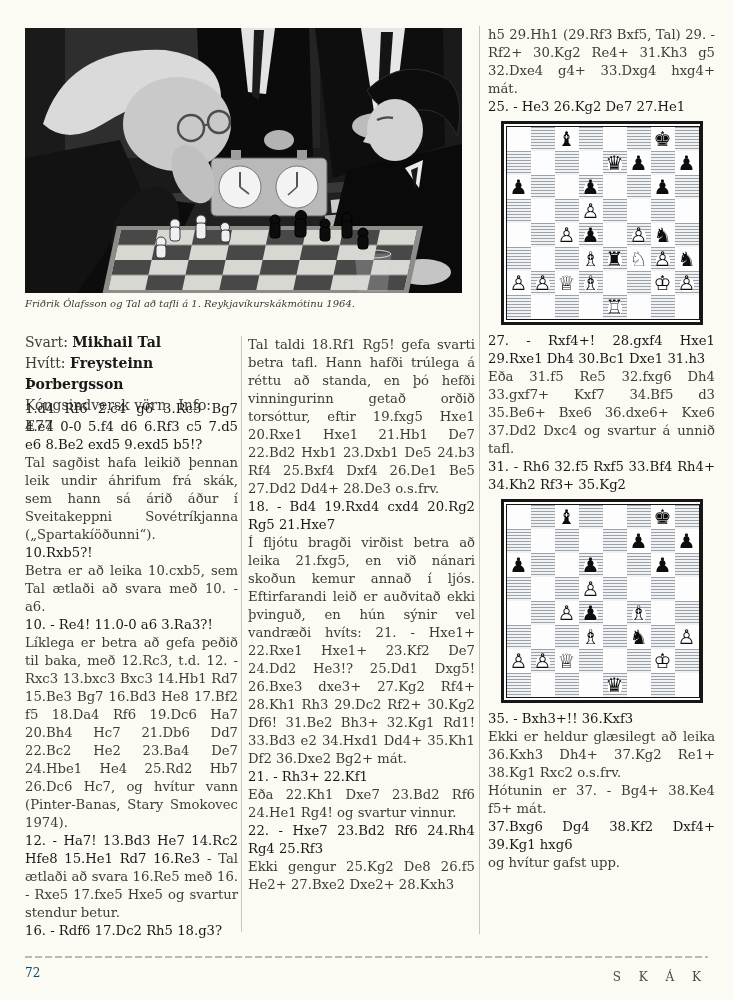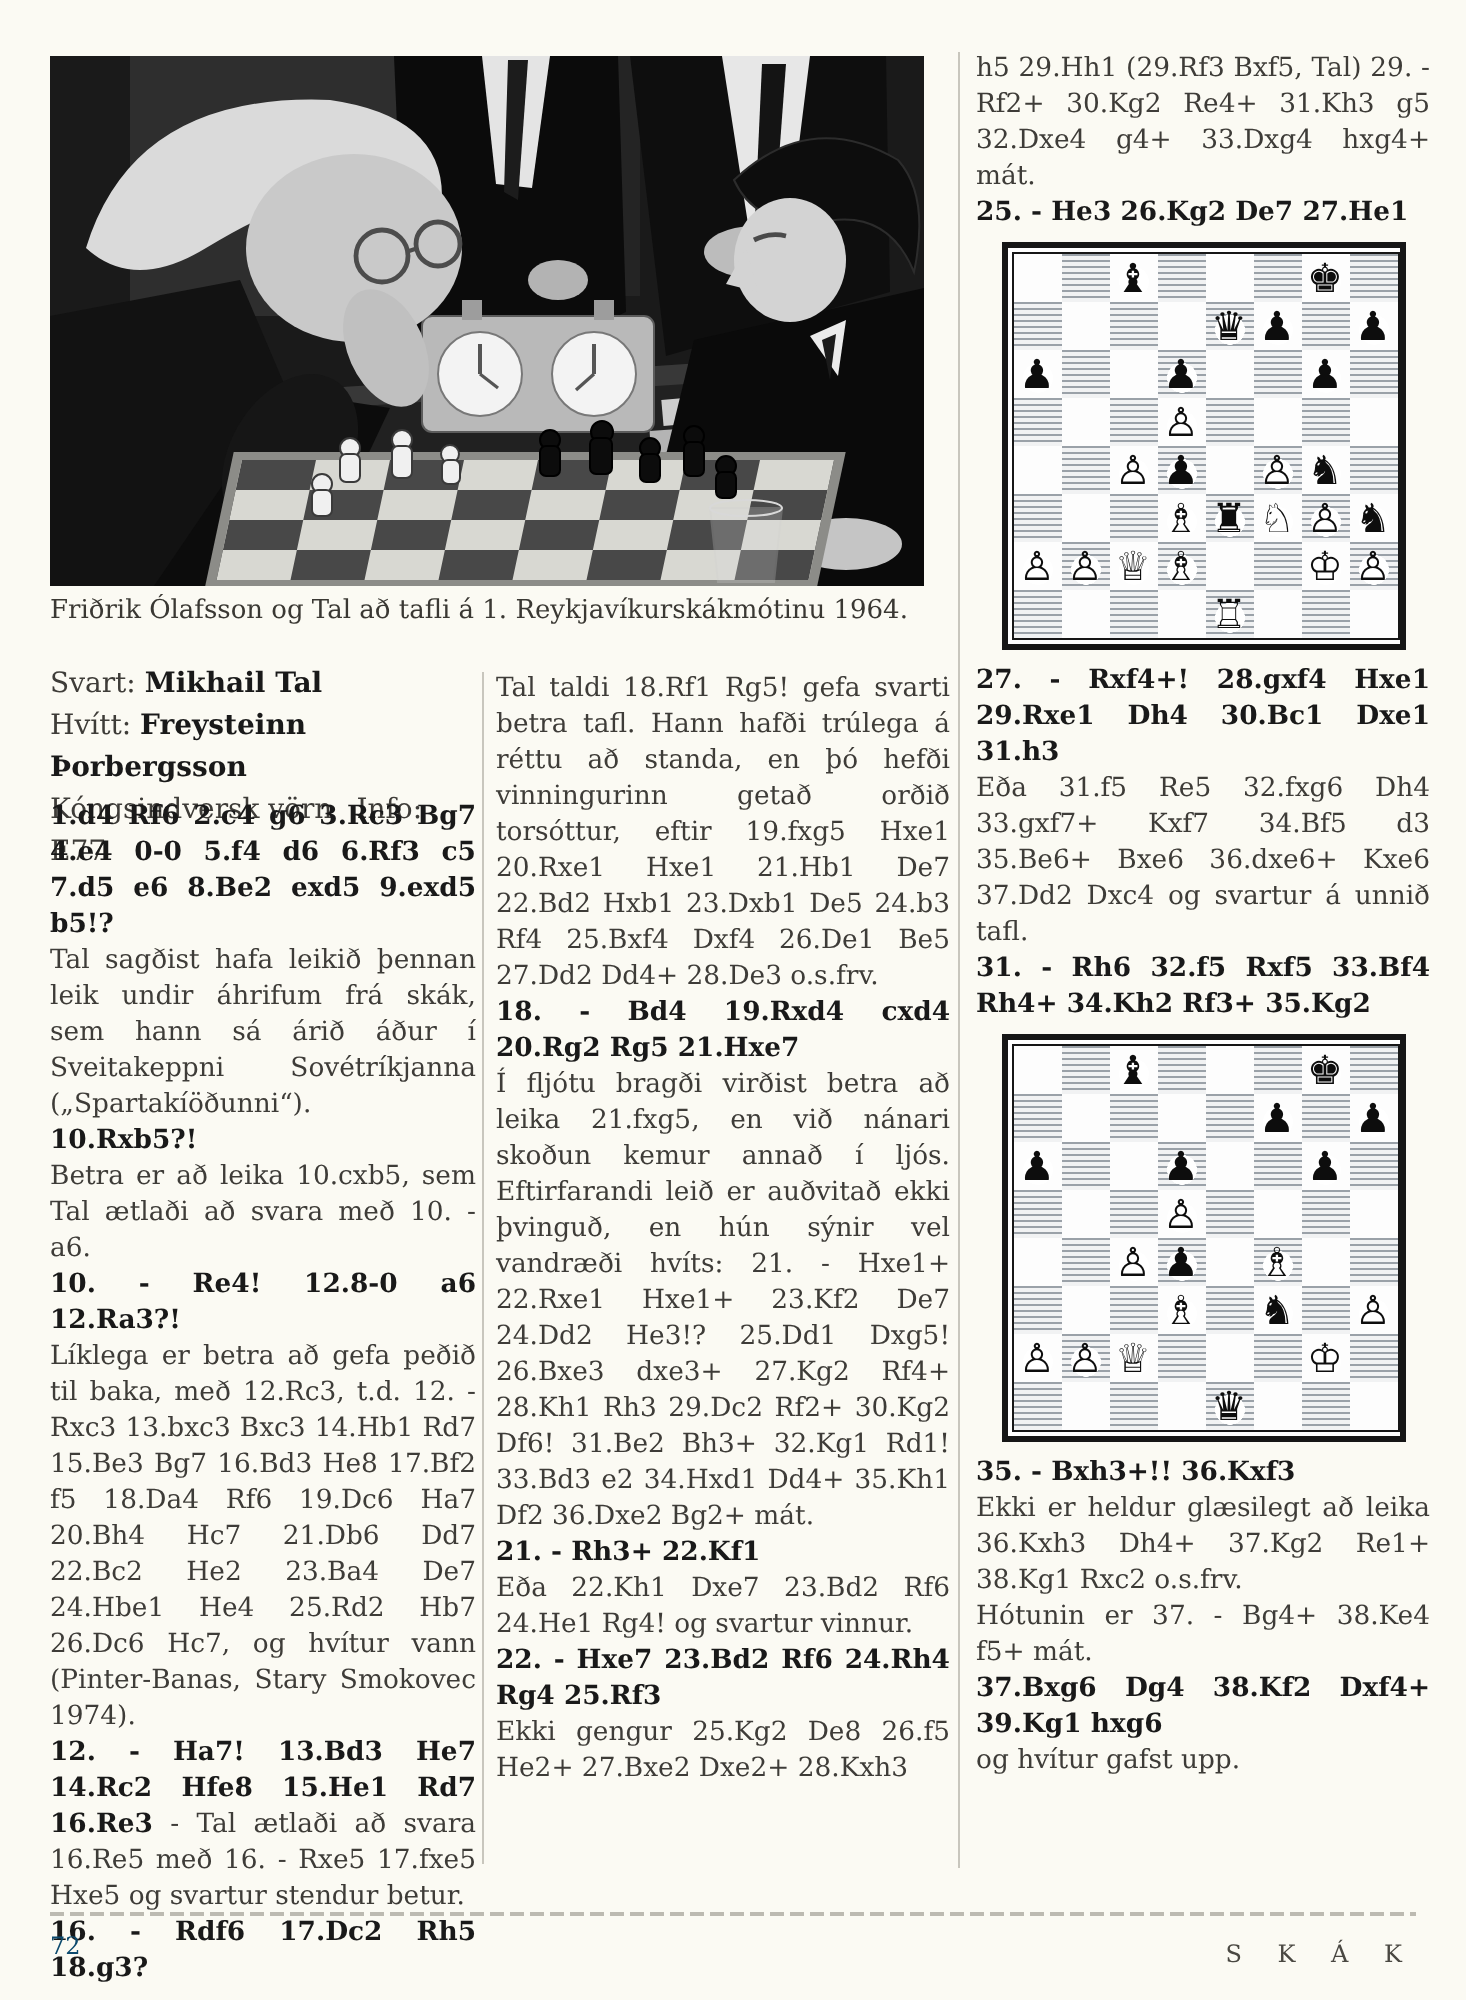--- a/index.html
+++ b/index.html
@@ -13,31 +13,31 @@
     background:var(--page-bg);
     font-family:"DejaVu Serif","Liberation Serif",serif;
     color:var(--body-text);
   }
   .photo{
     position:absolute;left:25px;top:28px;width:437px;height:265px;
     margin:0;background:#161616;overflow:hidden;
   }
   .caption{
     position:absolute;left:25px;top:298px;width:450px;
-    font-size:13px;color:#3a3833;
+    font-style:italic;font-size:10px;color:#3a3833;
   }
   .gamehdr{position:absolute;left:25px;top:332px;width:214px;font-size:14px;line-height:21px}
   .gamehdr .n{font-weight:bold;color:var(--bold-text)}
   .gamehdr .info{margin-left:12px}
   .col{position:absolute;font-size:13.2px;line-height:18px;text-align:justify}
   .col1{left:25px;top:400px;width:213px}
   .col2{left:248px;top:336px;width:227px}
   .col3{left:488px;top:26px;width:227px}
   .para{margin:0;padding:0}
-  .mv{font-weight:bold;color:var(--bold-text)}
+  .mv{font-weight:normal;color:var(--bold-text)}
   .vrule{position:absolute;width:1px;background:var(--rule)}
   .vr1{left:241px;top:336px;height:596px}
   .vr2{left:479px;top:26px;height:908px}
   .board-wrap{
     width:202px;margin:5px auto 7px auto;background:#fff;
     border:3px solid var(--board-line);padding:2px;
   }
   .board{
     display:grid;grid-template-columns:repeat(8,24px);grid-auto-rows:24px;
     border:1px solid var(--board-line);width:194px;
@@ -173,21 +173,21 @@
     <div><span>Svart:</span> <span class="n">Mikhail Tal</span></div>
     <div><span>Hvítt:</span> <span class="n">Freysteinn Þorbergsson</span></div>
     <div><span>Kóngsindversk vörn</span><span class="info">Info: E77</span></div>
   </div>
 
   <div class="col col1" id="col1">
       <p class="para"><span class="mv">1.d4 Rf6 2.c4 g6 3.Rc3 Bg7 4.e4 0-0 5.f4 d6 6.Rf3 c5 7.d5 e6 8.Be2 exd5 9.exd5 b5!?</span></p>
       <p class="para"><span>Tal sagðist hafa leikið þennan leik undir áhrifum frá skák, sem hann sá árið áður í Sveitakeppni Sovétríkjanna („Spartakíöðunni“).</span></p>
       <p class="para"><span class="mv">10.Rxb5?!</span></p>
       <p class="para"><span>Betra er að leika 10.cxb5, sem Tal ætlaði að svara með 10. - a6.</span></p>
-      <p class="para"><span class="mv">10. - Re4! 12.8-0 a6 12.Ra3?!</span></p>
+      <p class="para"><span class="mv">10. - Re4! 11.0-0 a6 3.Ra3?!</span></p>
       <p class="para"><span>Líklega er betra að gefa peðið til baka, með 12.Rc3, t.d. 12. - Rxc3 13.bxc3 Bxc3 14.Hb1 Rd7 15.Be3 Bg7 16.Bd3 He8 17.Bf2 f5 18.Da4 Rf6 19.Dc6 Ha7 20.Bh4 Hc7 21.Db6 Dd7 22.Bc2 He2 23.Ba4 De7 24.Hbe1 He4 25.Rd2 Hb7 26.Dc6 Hc7, og hvítur vann (Pinter-Banas, Stary Smokovec 1974).</span></p>
       <p class="para"><span class="mv">12. - Ha7! 13.Bd3 He7 14.Rc2 Hfe8 15.He1 Rd7 16.Re3</span><span> - Tal ætlaði að svara 16.Re5 með 16. - Rxe5 17.fxe5 Hxe5 og svartur stendur betur.</span></p>
       <p class="para"><span class="mv">16. - Rdf6 17.Dc2 Rh5 18.g3?</span></p>
     </div>
   <div class="col col2" id="col2">
       <p class="para"><span>Tal taldi 18.Rf1 Rg5! gefa svarti betra tafl. Hann hafði trúlega á réttu að standa, en þó hefði vinningurinn getað orðið torsóttur, eftir 19.fxg5 Hxe1 20.Rxe1 Hxe1 21.Hb1 De7 22.Bd2 Hxb1 23.Dxb1 De5 24.b3 Rf4 25.Bxf4 Dxf4 26.De1 Be5 27.Dd2 Dd4+ 28.De3 o.s.frv.</span></p>
       <p class="para"><span class="mv">18. - Bd4 19.Rxd4 cxd4 20.Rg2 Rg5 21.Hxe7</span></p>
       <p class="para"><span>Í fljótu bragði virðist betra að leika 21.fxg5, en við nánari skoðun kemur annað í ljós. Eftirfarandi leið er auðvitað ekki þvinguð, en hún sýnir vel vandræði hvíts: 21. - Hxe1+ 22.Rxe1 Hxe1+ 23.Kf2 De7 24.Dd2 He3!? 25.Dd1 Dxg5! 26.Bxe3 dxe3+ 27.Kg2 Rf4+ 28.Kh1 Rh3 29.Dc2 Rf2+ 30.Kg2 Df6! 31.Be2 Bh3+ 32.Kg1 Rd1! 33.Bd3 e2 34.Hxd1 Dd4+ 35.Kh1 Df2 36.Dxe2 Bg2+ mát.</span></p>
       <p class="para"><span class="mv">21. - Rh3+ 22.Kf1</span></p>
       <p class="para"><span>Eða 22.Kh1 Dxe7 23.Bd2 Rf6 24.He1 Rg4! og svartur vinnur.</span></p>

